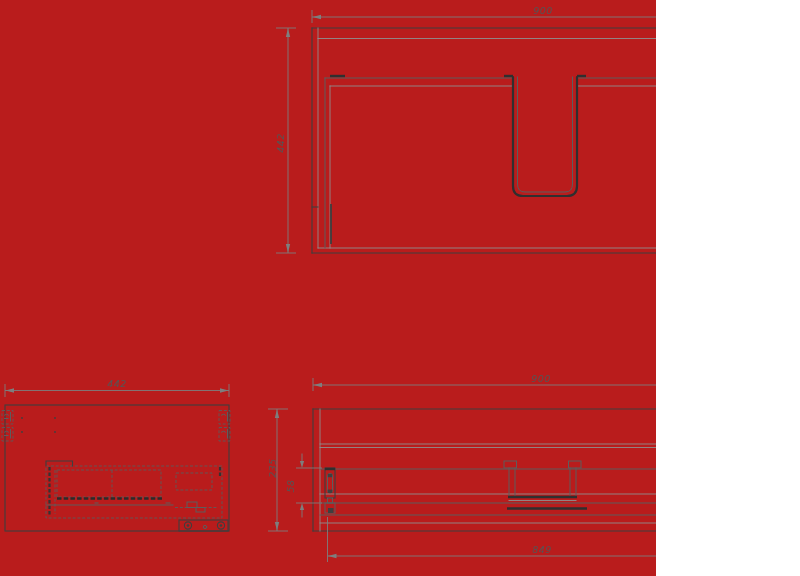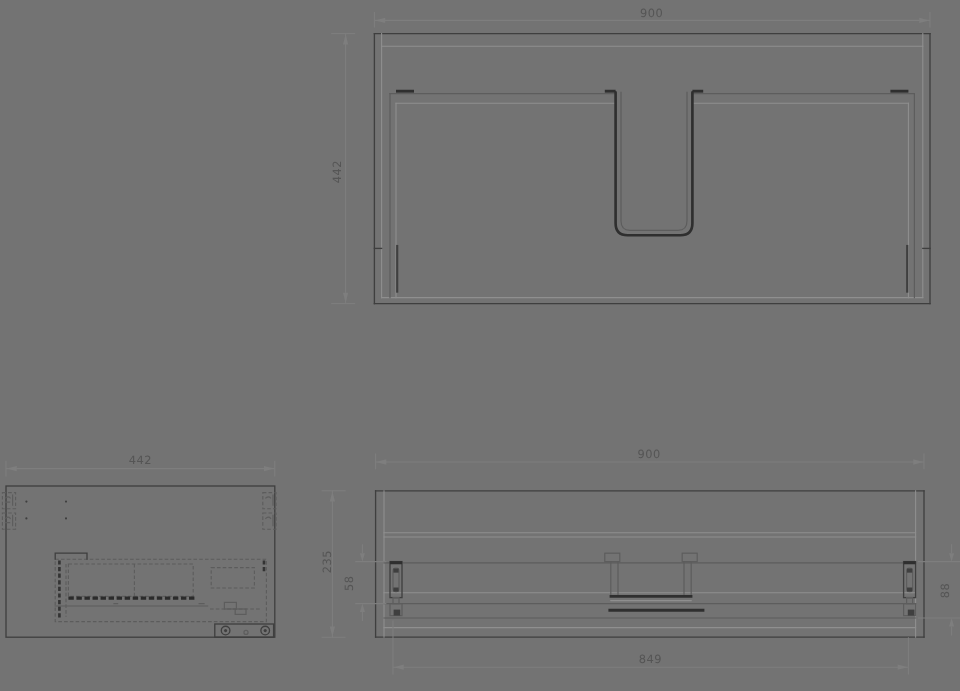--- a/index.html
+++ b/index.html
@@ -1,17 +1,17 @@
 <!DOCTYPE html>
 <html><head>
 <meta charset="utf-8">
 <style>
   html,body{margin:0;padding:0;background:#ffffff;}
-  .stage{position:relative;width:800px;height:576px;background:#737373;overflow:hidden;
-         font-family:"DejaVu Sans", sans-serif;}
+  .stage{position:relative;width:656px;height:576px;background:#b91c1c;overflow:hidden;
+         font-family:"DejaVu Sans", sans-serif;font-style:italic;}
   svg{display:block}
   
   .ln   {stroke:#3f3f3f;stroke-width:1.1;fill:none;stroke-linecap:square;}
   .ln2  {stroke:#8f8f8f;stroke-width:0.9;fill:none;stroke-linecap:square;}
   .lnm  {stroke:#5d5d5d;stroke-width:1;fill:none;stroke-linecap:square;}
   .thick{stroke:#2f2f2f;stroke-width:2.4;fill:none;stroke-linecap:butt;}
   .cut  {stroke:#2f2f2f;stroke-width:2.2;fill:none;stroke-linecap:round;}
   
   .dash     {stroke:#5c5c5c;stroke-width:0.9;fill:none;stroke-dasharray:3 1.8;}
   .dashthick{stroke:#2b2b2b;stroke-width:2.7;fill:none;stroke-dasharray:4.5 2.2;}

